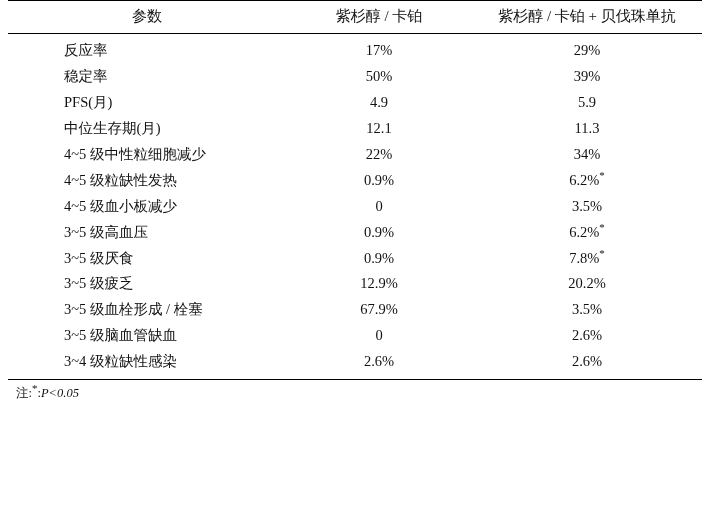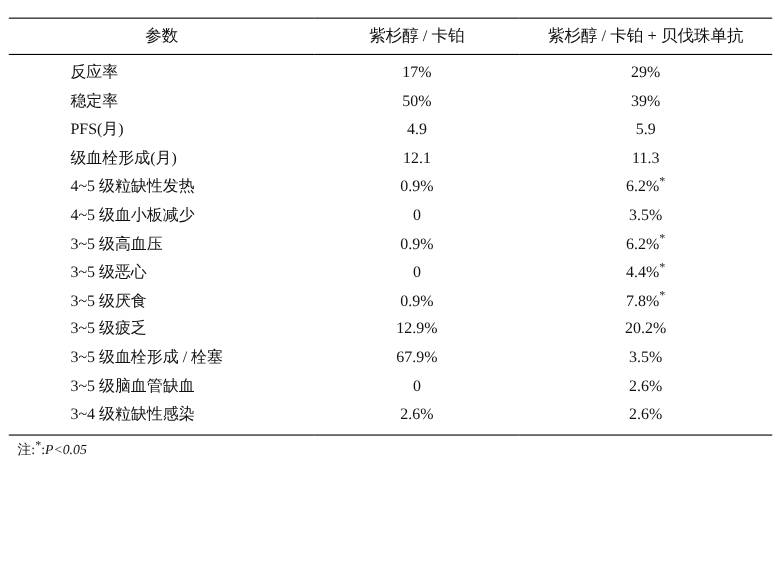--- a/index.html
+++ b/index.html
@@ -12,21 +12,21 @@
     background: #ffffff;
     font-family: "Liberation Serif", "DejaVu Serif", serif;
     color: #111111;
     overflow: hidden;
   }
   .page {
     position: relative;
     width: 710px;
     height: 406px;
     box-sizing: border-box;
-    padding: 16px 8px;
+    padding: 0 8px;
   }
   table.data-table {
     width: 694px;
     margin: 0 auto;
     border-collapse: collapse;
     table-layout: fixed;
   }
   table.data-table col.c1 { width: 278px; }
   table.data-table col.c2 { width: 186px; }
   table.data-table col.c3 { width: 230px; }
@@ -104,43 +104,43 @@
           <td class="param">稳定率</td>
           <td class="val">50%</td>
           <td class="val"><span>39%</span></td>
         </tr>
         <tr>
           <td class="param">PFS(月)</td>
           <td class="val">4.9</td>
           <td class="val"><span>5.9</span></td>
         </tr>
         <tr>
-          <td class="param">级血栓形成(月)</td>
+          <td class="param">中位生存期(月)</td>
           <td class="val">12.1</td>
           <td class="val"><span>11.3</span></td>
+        </tr>
+        <tr>
+          <td class="param">4~5 级中性粒细胞减少</td>
+          <td class="val">22%</td>
+          <td class="val"><span>34%</span></td>
         </tr>
         <tr>
           <td class="param">4~5 级粒缺性发热</td>
           <td class="val">0.9%</td>
           <td class="val"><span>6.2%</span><sup class="star">*</sup></td>
         </tr>
         <tr>
           <td class="param">4~5 级血小板减少</td>
           <td class="val">0</td>
           <td class="val"><span>3.5%</span></td>
         </tr>
         <tr>
           <td class="param">3~5 级高血压</td>
           <td class="val">0.9%</td>
           <td class="val"><span>6.2%</span><sup class="star">*</sup></td>
-        </tr>
-        <tr>
-          <td class="param">3~5 级恶心</td>
-          <td class="val">0</td>
-          <td class="val"><span>4.4%</span><sup class="star">*</sup></td>
         </tr>
         <tr>
           <td class="param">3~5 级厌食</td>
           <td class="val">0.9%</td>
           <td class="val"><span>7.8%</span><sup class="star">*</sup></td>
         </tr>
         <tr>
           <td class="param">3~5 级疲乏</td>
           <td class="val">12.9%</td>
           <td class="val"><span>20.2%</span></td>

